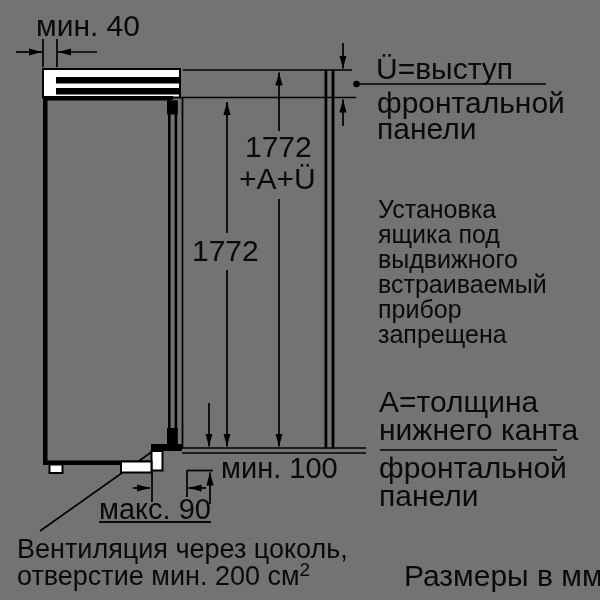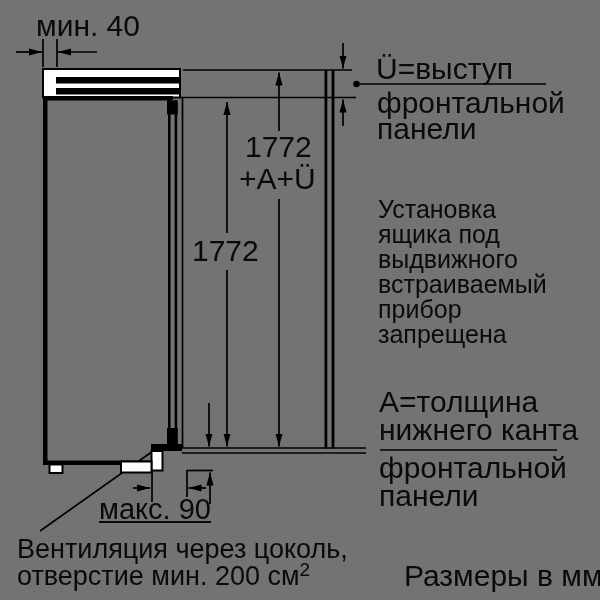--- a/index.html
+++ b/index.html
@@ -101,20 +101,21 @@
     <div class="warn">встраиваемый</div>
     <div class="warn">прибор</div>
     <div class="warn">запрещена</div>
   </div>
 
   <div class="lbl fs28" style="left:379px;top:386px;text-align:center;">A=толщина</div>
   <div class="lbl fs28" style="left:379px;top:414px;">нижнего канта</div>
   <div class="lbl fs28" style="left:379px;top:452px;">фронтальной</div>
   <div class="lbl fs28" style="left:379px;top:480px;">панели</div>
 
+  <div class="lbl fs29" style="left:221px;top:453px;">мин. 100</div>
   <div class="lbl fs29" style="left:99px;top:494px;text-decoration:underline;">макс. 90</div>
 
   <div class="lbl fs27" style="left:17px;top:535px;">Вентиляция через цоколь,</div>
   <div class="lbl fs27" style="left:17px;top:562px;"><span>отверстие мин. 200 см</span><span class="sup">2</span></div>
 
   <div class="lbl fs28" style="left:404px;top:560px;">Размеры в мм</div>
 
 </div>
 
 </body></html>

